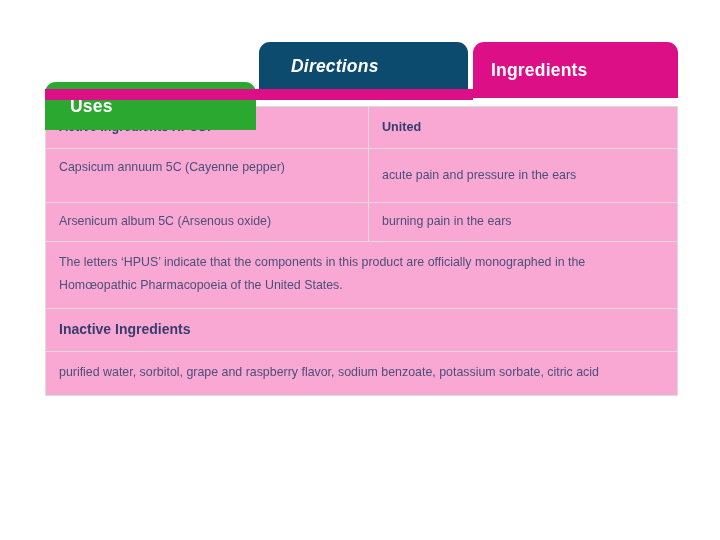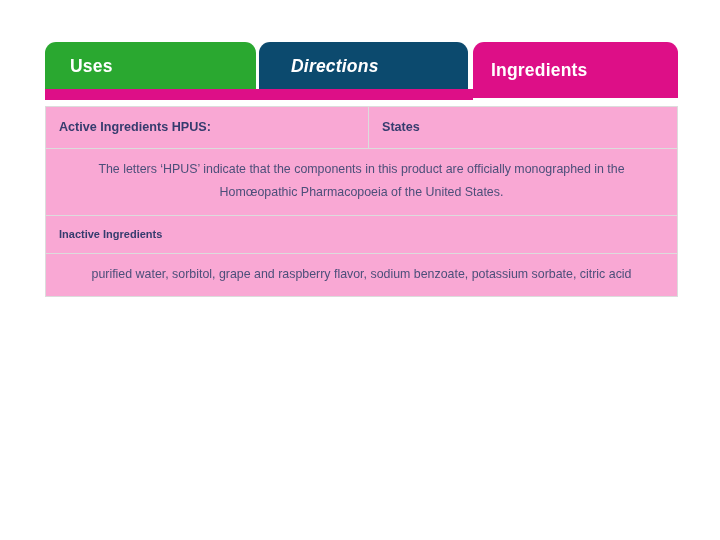--- a/index.html
+++ b/index.html
@@ -43,20 +43,21 @@
     display: flex;
     align-items: center;
     white-space: nowrap;
   }
   .tab-uses {
     left: 0px;
     width: 211px;
     background: #2aa830;
     padding-left: 25px;
     z-index: 2;
+    margin-top: 40px;
   }
   .tab-directions {
     left: 214px;
     width: 209px;
     background: #0c4a6e;
     padding-left: 32px;
     z-index: 3;
     font-style: italic;
   }
   .tab-ingredients {
@@ -102,26 +103,25 @@
     font-weight: bold;
     color: #353c6e;
     font-size: 12.6px;
     padding-top: 9px;
     padding-bottom: 9px;
   }
   td.mid { vertical-align: middle; }
   .note td {
     padding-top: 9px;
     padding-bottom: 11px;
-    text-align: center;
   }
   .subhdr td {
     font-weight: bold;
     color: #353c6e;
-    font-size: 11px;
+    font-size: 14px;
     padding-top: 8px;
     padding-bottom: 8px;
   }
   .tall td { height: 38px; }
 </style>
 </head>
 <body>
 
 <div id="page">
 
@@ -139,26 +139,34 @@
   </div>
 
   <table class="info-table">
     <colgroup>
       <col class="col-a">
       <col class="col-b">
     </colgroup>
     <tbody>
       <tr class="hdr">
         <td>Active Ingredients HPUS:</td>
-        <td>States</td>
+        <td>United</td>
       </tr>
 
 
+      <tr class="tall">
+        <td>Capsicum annuum 5C (Cayenne pepper)</td>
+        <td class="mid">acute pain and pressure in the ears</td>
+      </tr>
 
 
+      <tr>
+        <td>Arsenicum album 5C (Arsenous oxide)</td>
+        <td>burning pain in the ears</td>
+      </tr>
 
 
       <tr class="note">
         <td colspan="2">The letters ‘HPUS’ indicate that the components in this product are officially monographed in the Homœopathic Pharmacopoeia of the United States.</td>
       </tr>
 
       <tr class="subhdr">
         <td colspan="2">Inactive Ingredients</td>
       </tr>
 

